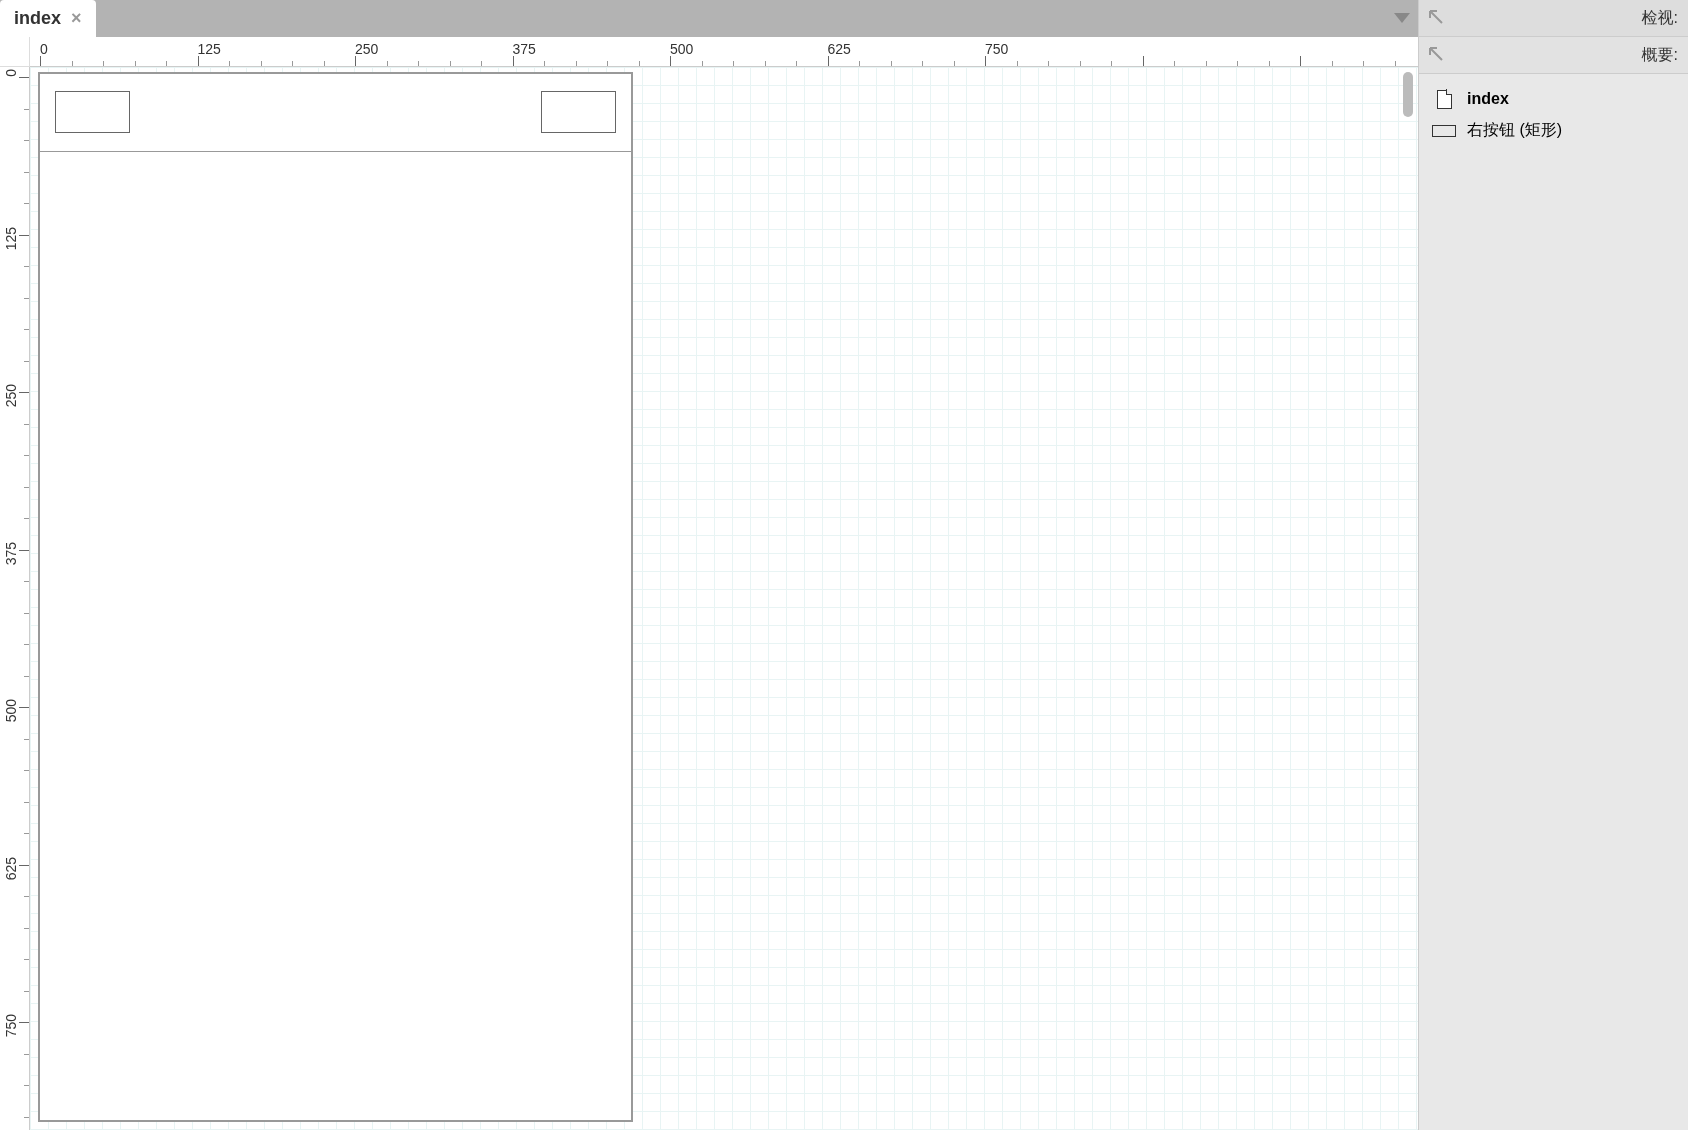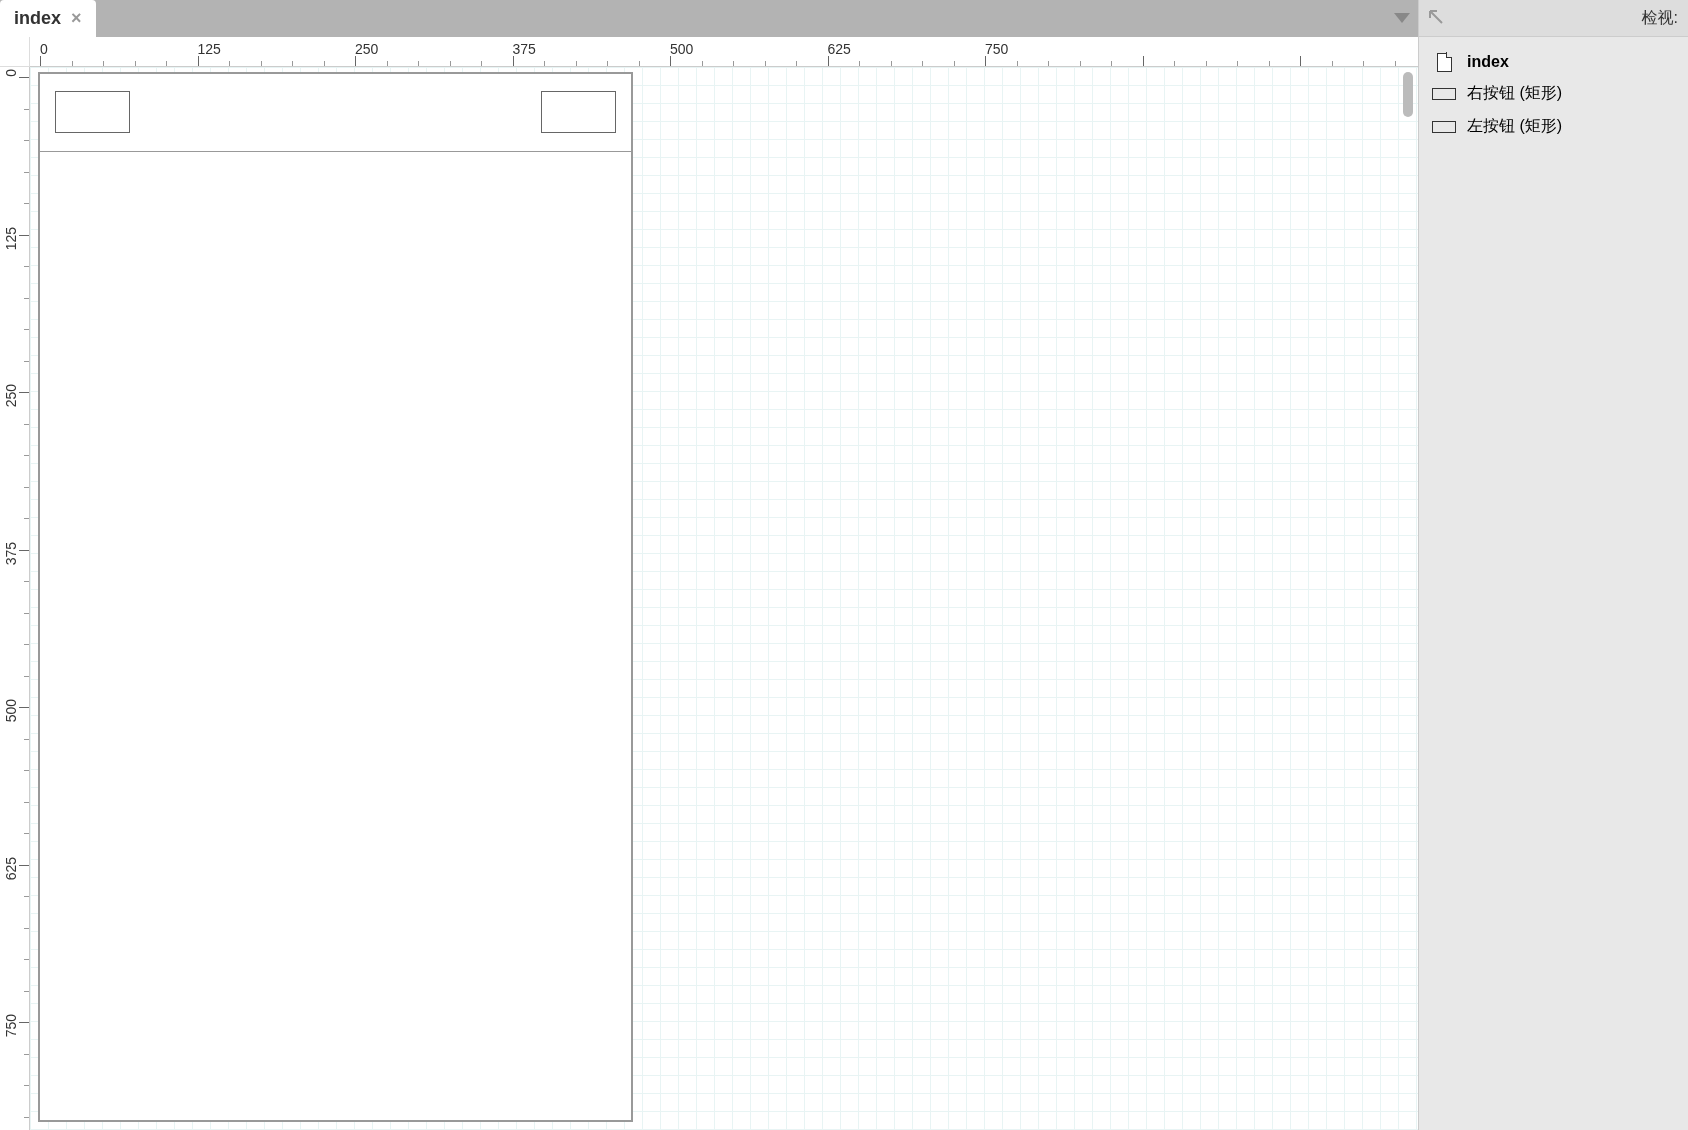--- a/index.html
+++ b/index.html
@@ -423,34 +423,36 @@
 
 <div class="sidebar">
   <div class="sidebar-panel-header">
     <span class="panel-arrow">
       <svg width="14" height="14" viewBox="0 0 14 14">
           <path d="M13 13 L1 1 M1 1 L1 8 M1 1 L8 1" stroke="#999" stroke-width="2" fill="none"></path>
         </svg>
     </span>
     <span class="panel-label">检视:</span>
   </div>
+  <div class="sidebar-panel-header second">
+    <span class="panel-arrow">
+      <svg width="14" height="14" viewBox="0 0 14 14">
+          <path d="M13 13 L1 1 M1 1 L1 8 M1 1 L8 1" stroke="#999" stroke-width="2" fill="none"></path>
+        </svg>
+    </span>
+    <span class="panel-label">概要:</span>
+  </div>
 
   <div class="outline">
     <div class="tree-item root">
       <span class="tree-icon">
           <span class="icon-page"></span>
         </span>
       <span>index</span>
     </div>
     <div class="tree-item child">
       <span class="tree-icon">
           <span class="icon-rect"></span>
         </span>
       <span>右按钮 (矩形)</span>
     </div>
-    <div class="tree-item child">
-      <span class="tree-icon">
-          <span class="icon-rect"></span>
-        </span>
-      <span>左按钮 (矩形)</span>
-    </div>
   </div>
 </div>
 
 </body></html>

